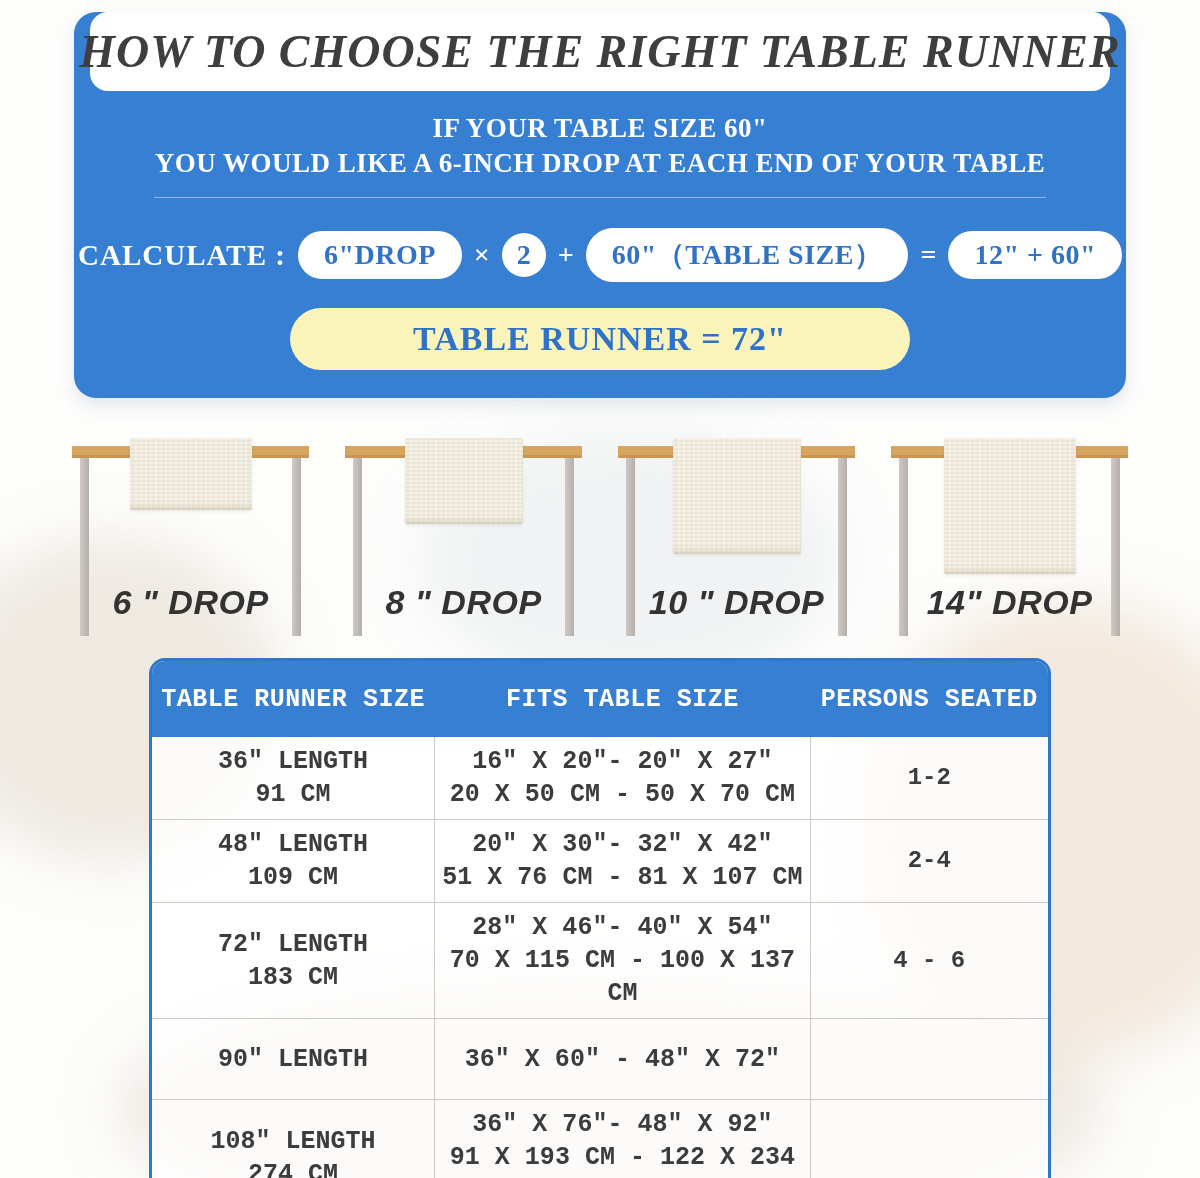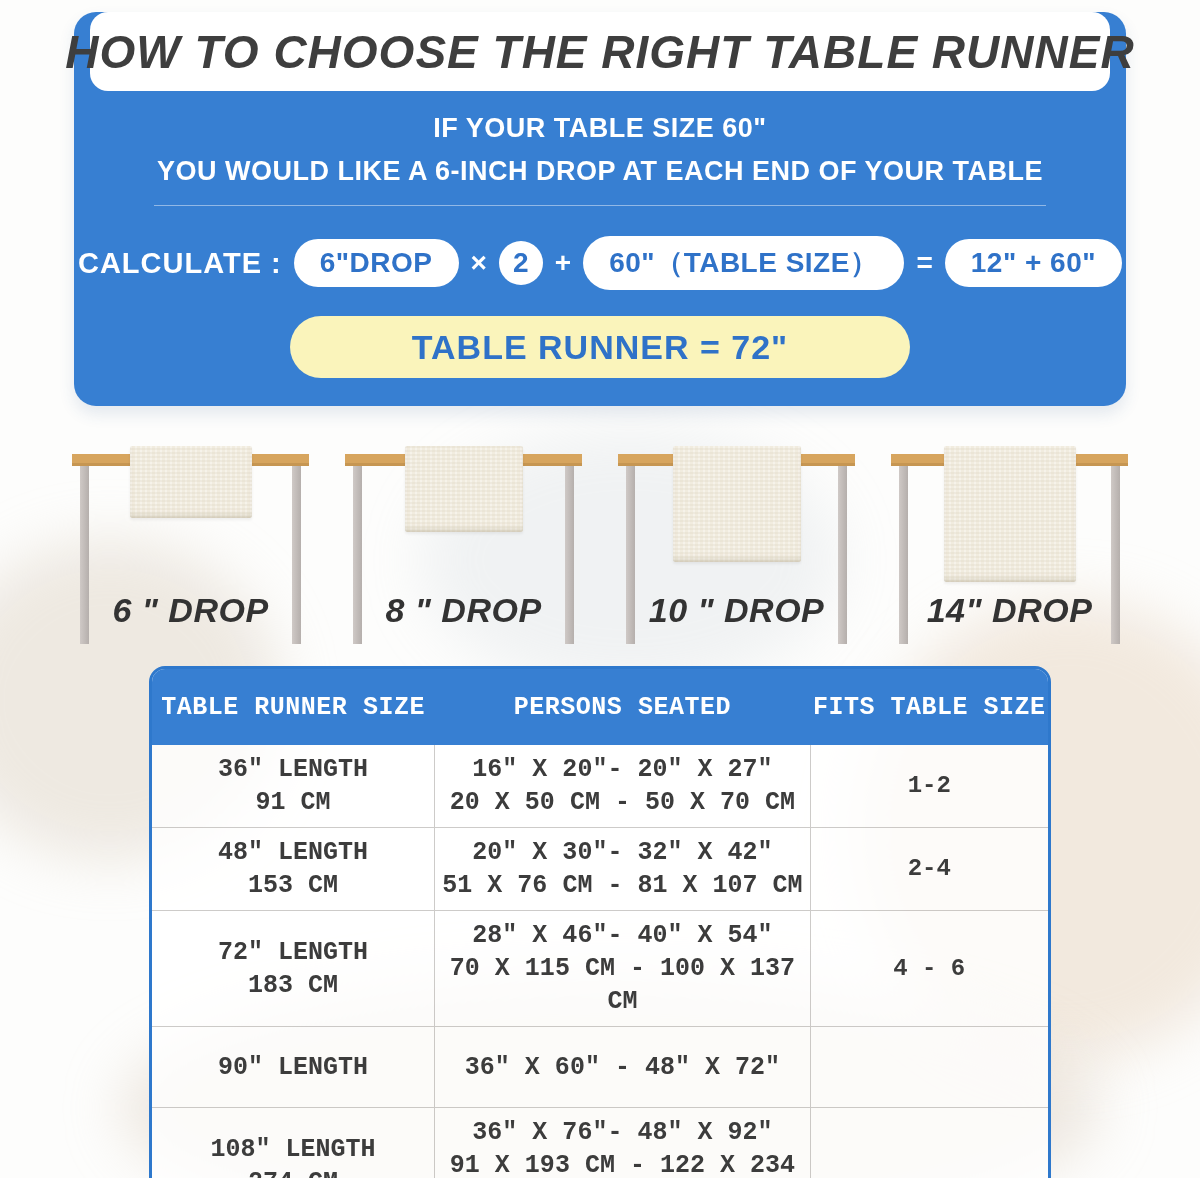--- a/index.html
+++ b/index.html
@@ -17,32 +17,33 @@
   .blob-4{ left:420px; top:430px; width:420px; height:260px; background:rgba(198,206,214,.22); }
 
   .content{ position:relative; z-index:1; }
 
   
   .hero{
     width:1052px; margin:8px auto 0; border-radius:22px;
     background:var(--blue,#377FD2);
     box-shadow:0 8px 16px rgba(40,80,140,.12);
     padding-bottom:28px;
+    font-family:Liberation Serif, serif;
   }
   .title-box{
     margin:12px 16px 0; height:79px; border-radius:18px; background:#fff;
     display:flex; align-items:center; justify-content:center;
   }
   .page-title{
     font-size:46px; font-weight:bold; font-style:italic;
     color:#3E3E3E; letter-spacing:1px; white-space:nowrap;
   }
   .hero-sub{ text-align:center; color:#fff; font-size:27px; font-weight:bold; letter-spacing:.5px; }
   .sub1{ margin-top:22px; }
-  .sub2{ margin-top:12px; }
+  .sub2{ margin-top:4px; }
   .hero-divider{ margin:18px 80px 0; height:1px; background:rgba(255,255,255,.45); border:none; }
 
   .calc-row{
     margin-top:30px; display:flex; align-items:center; justify-content:center; gap:12px;
   }
   .calc-label{ color:#fff; font-size:29px; font-weight:bold; letter-spacing:1px; }
   .pill{
     background:#fff; color:var(--pill_blue,#2F72C8);
     font-size:28px; font-weight:bold; letter-spacing:.5px;
     padding:8px 26px; border-radius:999px; white-space:nowrap;
@@ -179,40 +180,40 @@
         <div class="tabletop"></div>
         <div class="leg leg-left"></div>
         <div class="leg leg-right"></div>
         <div class="drop-label">14" DROP</div>
       </div>
     </section>
 
     <section class="size-chart">
       <div class="chart-head">
         <div class="hcell">TABLE RUNNER SIZE</div>
+        <div class="hcell">FITS TABLE SIZE</div>
         <div class="hcell">PERSONS SEATED</div>
-        <div class="hcell">FITS TABLE SIZE</div>
       </div>
 
       <div class="chart-row">
         <div class="cell">
           <div>36" LENGTH</div>
           <div>91 CM</div>
         </div>
         <div class="cell cell-mid">
           <div>16" X 20"- 20" X 27"</div>
           <div>20 X 50 CM - 50 X 70 CM</div>
         </div>
         <div class="cell cell-persons">1-2</div>
       </div>
 
       <div class="chart-row">
         <div class="cell">
           <div>48" LENGTH</div>
-          <div>153 CM</div>
+          <div>109 CM</div>
         </div>
         <div class="cell cell-mid">
           <div>20" X 30"- 32" X 42"</div>
           <div>51 X 76 CM - 81 X 107 CM</div>
         </div>
         <div class="cell cell-persons">2-4</div>
       </div>
 
       <div class="chart-row">
         <div class="cell">

